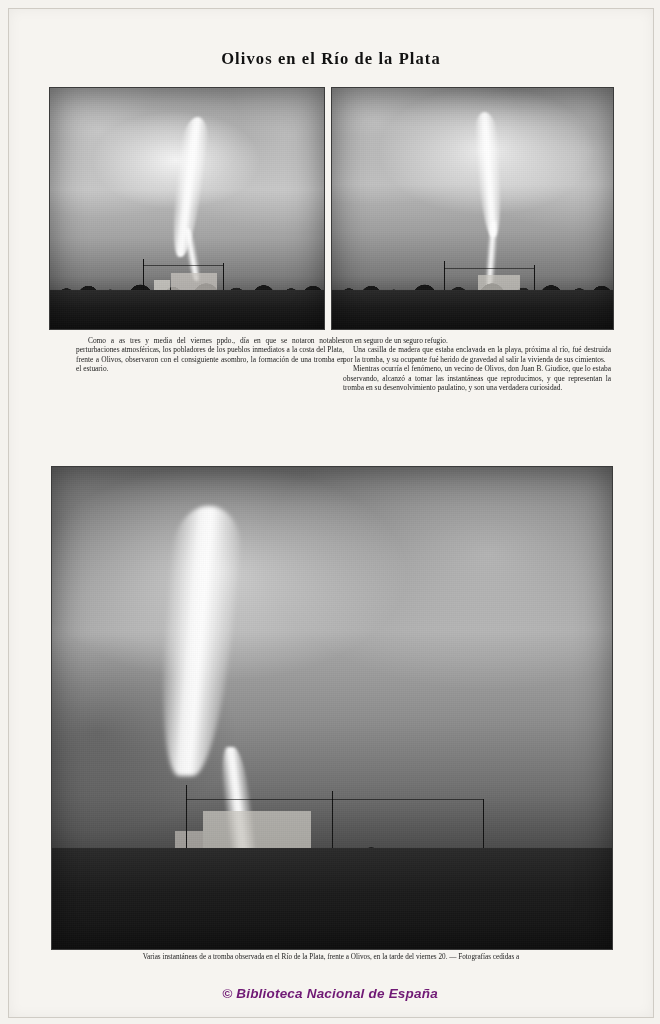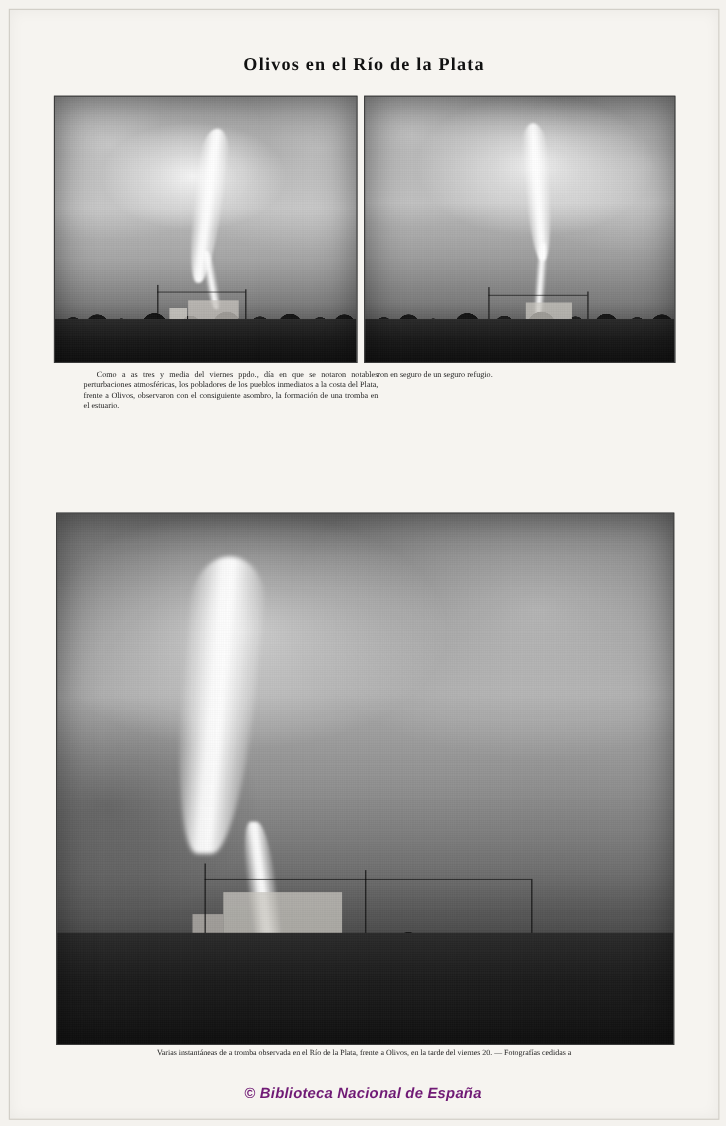--- a/index.html
+++ b/index.html
@@ -209,20 +209,22 @@
       <div class="grain"></div>
       <div class="vignette"></div>
     </div>
 
     <div class="cols">
       <div class="col col-left">
         <p class="first">Como a as tres y media del viernes ppdo., día en que se notaron notables perturbaciones atmosféricas, los pobladores de los pueblos inmediatos a la costa del Plata, frente a Olivos, observaron con el consiguiente asombro, la formación de una tromba en el estuario.</p>
       </div>
       <div class="col col-right">
         <p style="text-indent:0">ron en seguro de un seguro refugio.</p>
+        <p>Una casilla de madera que estaba enclavada en la playa, próxima al río, fué destruida por la tromba, y su ocupante fué herido de gravedad al salir la vivienda de sus cimientos.</p>
+        <p>Mientras ocurría el fenómeno, un vecino de Olivos, don Juan B. Giudice, que lo estaba observando, alcanzó a tomar las instantáneas que reproducimos, y que representan la tromba en su desenvolvimiento paulatino, y son una verdadera curiosidad.</p>
       </div>
     </div>
 
     <div class="photo" id="photo-main">
       <div class="sky sky-c"></div>
       <div class="funnel funnel-main"></div>
       <div class="funnel funnel-main2"></div>
       <div class="treeline tl-main"></div>
       <div class="building bld-main-2"></div>
       <div class="building bld-main-1"></div>

